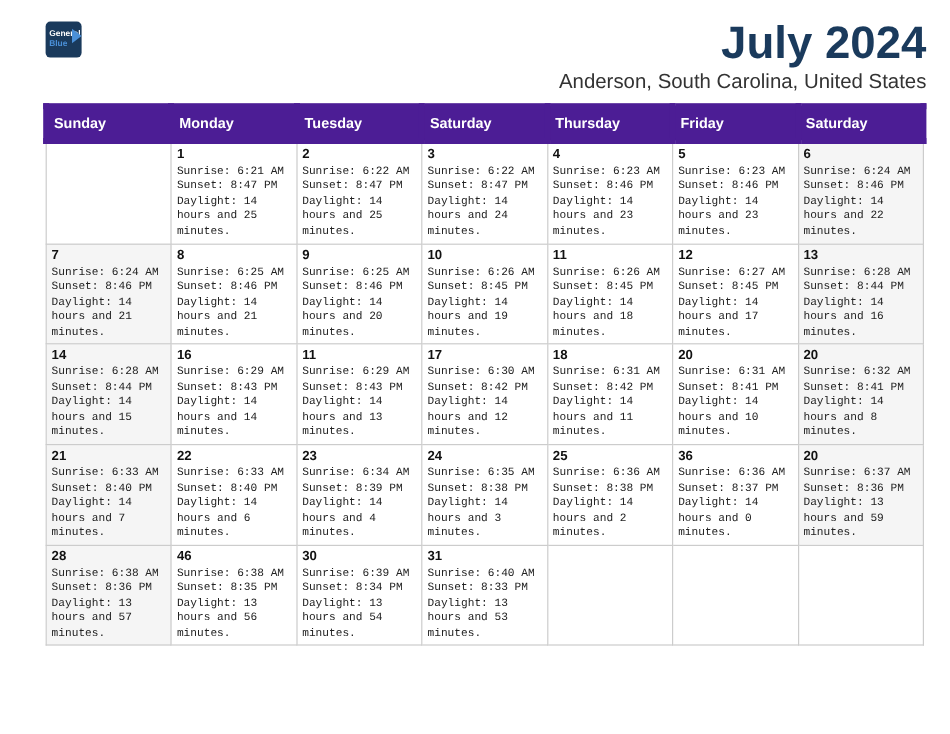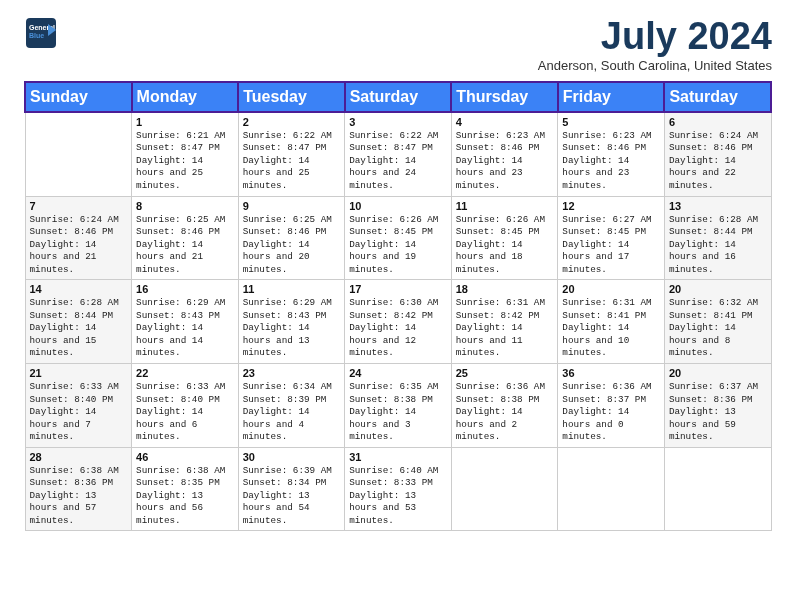--- a/index.html
+++ b/index.html
@@ -5,21 +5,21 @@
     * { margin: 0; padding: 0; box-sizing: border-box; }
     body {
       font-family: Arial, sans-serif;
       background: #fff;
       width: 792px;
       height: 612px;
       overflow: hidden;
     }
     .page {
       width: 792px;
-      padding: 16px 20px 10px 24px;
+      padding: 16px 20px 10px 36px;
     }
     .header-row {
       display: flex;
       justify-content: space-between;
       align-items: flex-start;
       margin-bottom: 8px;
     }
     .logo {
       display: flex;
       flex-direction: column;
@@ -28,37 +28,37 @@
     .title-area {
       text-align: right;
     }
     .month-title {
       font-size: 38px;
       font-weight: bold;
       color: #1a3a5c;
       line-height: 1.1;
     }
     .location {
-      font-size: 13px;
+      font-size: 17px;
       color: #333;
       margin-left: 24px;
     }
     table {
       width: 100%;
       border-collapse: collapse;
       table-layout: fixed;
     }
     thead tr th {
-      background-color: #3b82f6;
+      background-color: #4c1d95;
       color: #fff;
-      font-size: 16px;
+      font-size: 12px;
       font-weight: bold;
       padding: 5px 4px;
       text-align: left;
-      border: 2px solid #4c1d95;
+      border: 5px solid #4c1d95;
     }
     tbody tr td {
       border: 1px solid #ccc;
       vertical-align: top;
       padding: 3px 4px;
       font-size: 9.5px;
       color: #222;
       height: 78px;
     }
     tbody tr td.weekend {

